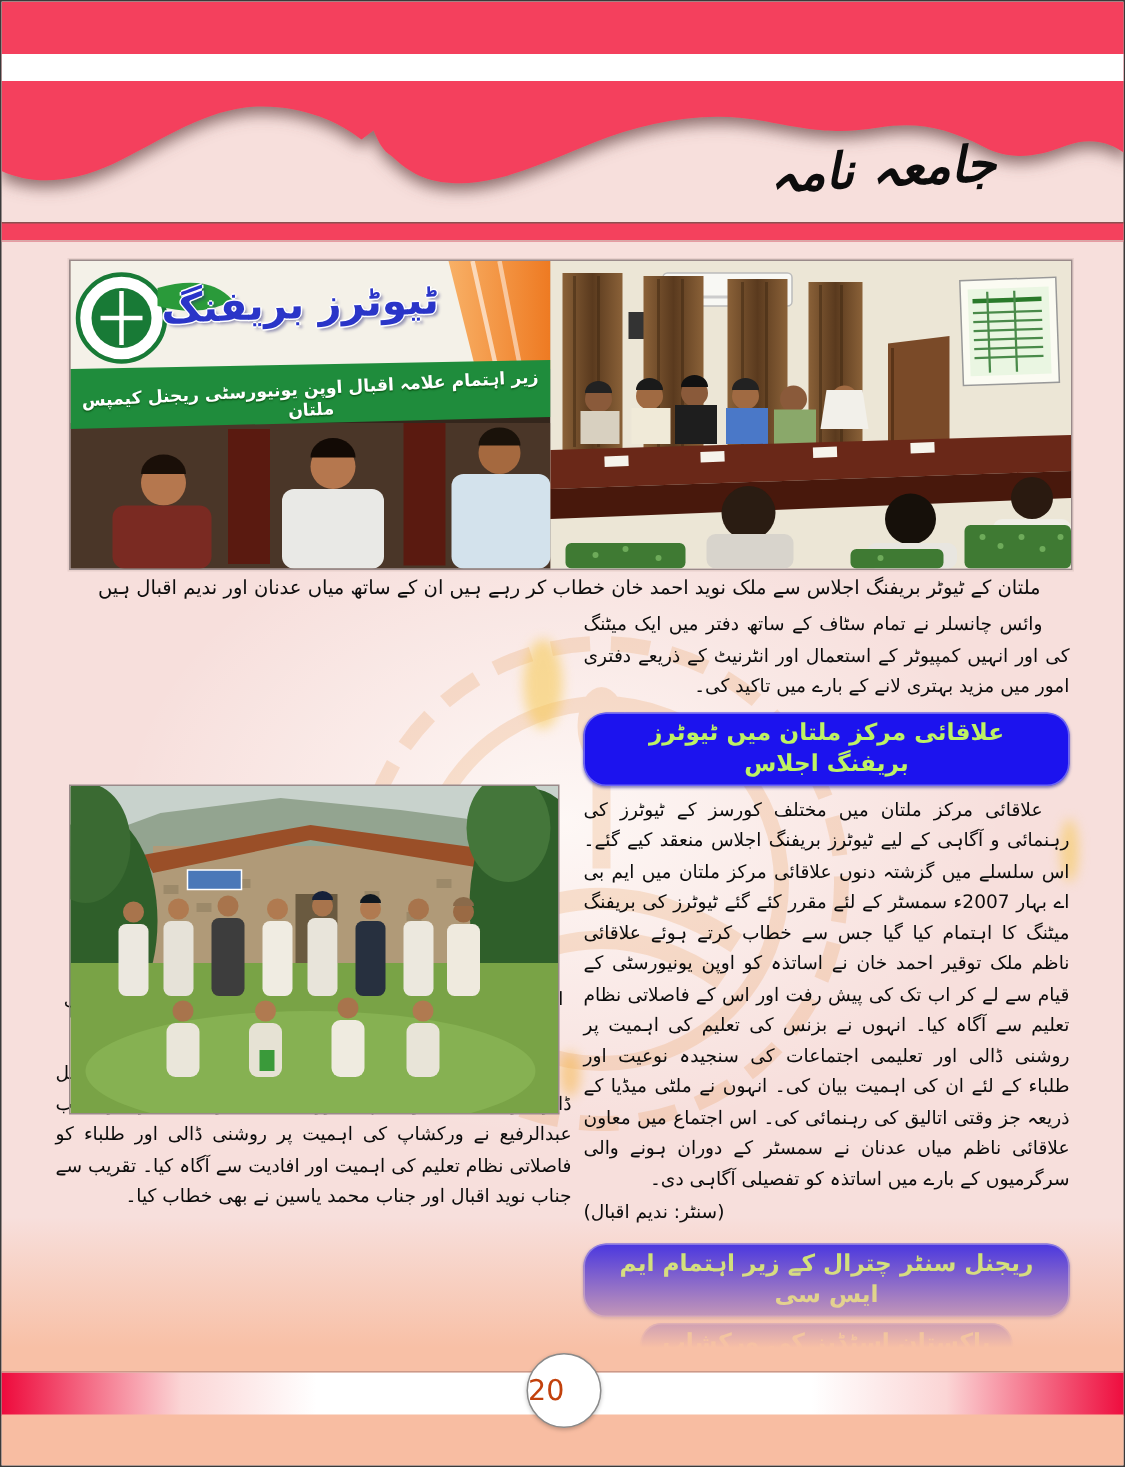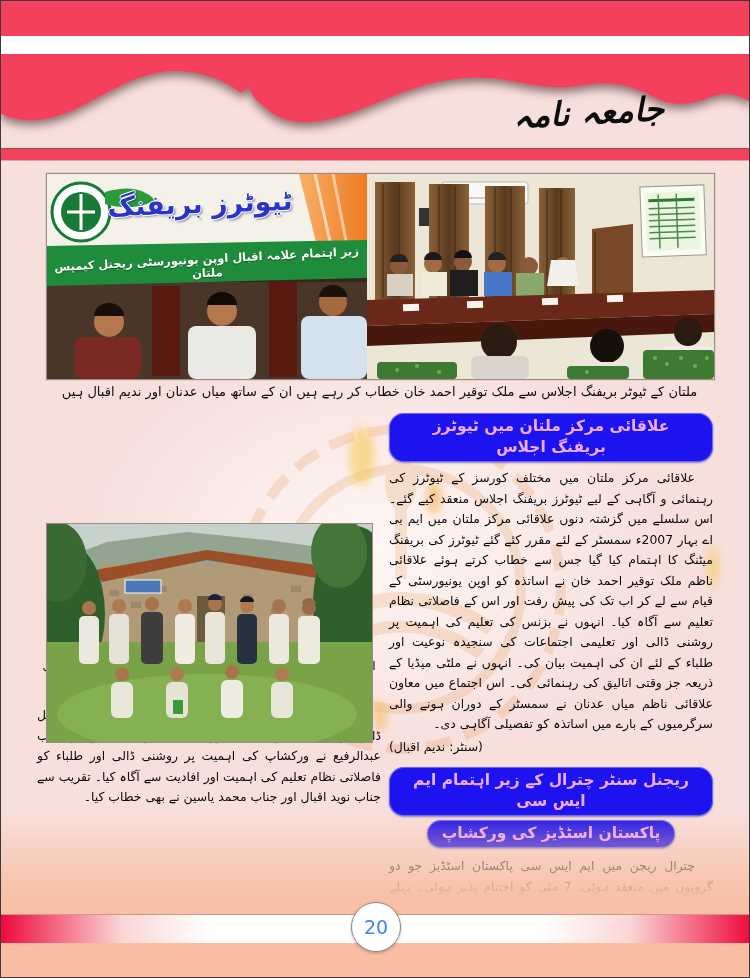--- a/index.html
+++ b/index.html
@@ -43,21 +43,21 @@
     border:1px solid #9a8a8a;}
   
   .col{position:absolute;direction:rtl;text-align:justify;color:#0b0b0b;
     font-size:12.4px;line-height:20.5px;}
   .col-right{top:405px;left:388px;width:324px;}
   .col-left{top:405px;left:36px;width:344px;}
   .col p{margin:0 0 2px 0;text-align-last:right;}
   .indent{text-indent:18px;}
   .pillwrap{text-align:center;margin:7px 0 6px;}
   .pill{
-    display:inline-block;background:#1c13ee;color:#f0abfc;font-weight:bold;
+    display:inline-block;background:#1c13ee;color:#bef264;font-weight:bold;
     font-size:15.5px;line-height:21px;padding:3px 15px 4px;border-radius:15px;
     box-shadow:0 1px 2px rgba(30,30,150,.5), inset 0 0 0 1px rgba(255,255,255,.35);
   }
   .pill2wrap{text-align:center;margin:8px 0 6px;}
   .pill2wrap .pill{margin:2px 0;}
   .credit{text-align:left;font-size:12.4px;margin-top:2px;direction:rtl;}
   .cap2{margin:20px 0 8px;font-size:12.2px;}
   .leftphoto-slot{height:224px;margin:6px 0 2px;}
   
   .wmark{position:absolute;top:398px;left:200px;width:400px;height:380px;opacity:.16;pointer-events:none;}
@@ -68,22 +68,22 @@
   .s4{top:700px;left:372px;width:14px;height:30px;background:#f6b84e;}
   
   .salmon-fade{position:absolute;top:810px;left:0;width:750px;height:103px;
     background:linear-gradient(rgba(248,192,166,0), #f8c0a6 85%);}
   .footer-band{position:absolute;top:913px;left:0;width:750px;height:29px;
     background:linear-gradient(90deg,#ee0a3c 0%, #fbd5d5 16%, #ffffff 28%, #ffffff 72%, #fbd5d5 84%, #ee0a3c 100%);
     border-top:1px solid #c98;border-bottom:1px solid #c98;}
   .footer-bottom{position:absolute;top:942px;left:0;width:750px;height:34px;background:#f8bda2;}
   .page-circle{
     position:absolute;top:901px;left:350px;width:48px;height:48px;border-radius:50%;
-    background:#fff;border:1px solid #8a8a8a;display:flex;align-items:center;justify-content:center;
-    font-size:19px;color:#3b82f6;box-shadow:0 1px 3px rgba(0,0,0,.25);
+    background:#fff;border:1px solid #8a8a8a;display:flex;align-items:center;justify-content:flex-start;
+    font-size:19px;color:#c2410c;box-shadow:0 1px 3px rgba(0,0,0,.25);
   }
 </style>
 </head>
 <body>
 
 <div class="page">
 
   <div class="hdr">
     <svg width="750" height="160" viewBox="0 0 750 160">
       <defs>
@@ -242,23 +242,24 @@
           <circle cx="540" cy="198" r="2"></circle>
         <circle cx="350" cy="196" r="2"></circle>
           <circle cx="370" cy="192" r="2"></circle>
           <circle cx="392" cy="198" r="2"></circle>
       </g>
     </svg>
     <div class="banner-title">ٹیوٹرز بریفنگ</div>
     <div class="banner-sub">زیر اہتمام علامہ اقبال اوپن یونیورسٹی ریجنل کیمپس ملتان</div>
   </div>
 
-  <div class="caption cap1">ملتان کے ٹیوٹر بریفنگ اجلاس سے ملک توقیر احمد خان خطاب کر رہے ہیں ان کے ساتھ میاں عدنان اور ندیم اقبال ہیں</div>
+  <div class="caption cap1">ملتان کے ٹیوٹر بریفنگ اجلاس سے ملک نوید احمد خان خطاب کر رہے ہیں ان کے ساتھ میاں عدنان اور ندیم اقبال ہیں</div>
 
   <div class="col col-right">
+    <p class="indent">وائس چانسلر نے تمام سٹاف کے ساتھ دفتر میں ایک میٹنگ کی اور انہیں کمپیوٹر کے استعمال اور انٹرنیٹ کے ذریعے دفتری امور میں مزید بہتری لانے کے بارے میں تاکید کی۔</p>
     <div class="pillwrap">
       <span class="pill">علاقائی مرکز ملتان میں ٹیوٹرز بریفنگ اجلاس</span>
     </div>
     <p class="indent">علاقائی مرکز ملتان میں مختلف کورسز کے ٹیوٹرز کی رہنمائی و آگاہی کے لیے ٹیوٹرز بریفنگ اجلاس منعقد کیے گئے۔ اس سلسلے میں گزشتہ دنوں علاقائی مرکز ملتان میں ایم بی اے بہار 2007ء سمسٹر کے لئے مقرر کئے گئے ٹیوٹرز کی بریفنگ میٹنگ کا اہتمام کیا گیا جس سے خطاب کرتے ہوئے علاقائی ناظم ملک توقیر احمد خان نے اساتذہ کو اوپن یونیورسٹی کے قیام سے لے کر اب تک کی پیش رفت اور اس کے فاصلاتی نظام تعلیم سے آگاہ کیا۔ انہوں نے بزنس کی تعلیم کی اہمیت پر روشنی ڈالی اور تعلیمی اجتماعات کی سنجیدہ نوعیت اور طلباء کے لئے ان کی اہمیت بیان کی۔ انہوں نے ملٹی میڈیا کے ذریعہ جز وقتی اتالیق کی رہنمائی کی۔ اس اجتماع میں معاون علاقائی ناظم میاں عدنان نے سمسٹر کے دوران ہونے والی سرگرمیوں کے بارے میں اساتذہ کو تفصیلی آگاہی دی۔</p>
     <div class="credit">(سنٹر: ندیم اقبال)</div>
     <div class="pill2wrap">
       <span class="pill">ریجنل سنٹر چترال کے زیر اہتمام ایم ایس سی</span><br>
       <span class="pill">پاکستان اسٹڈیز کی ورکشاپ</span>
     </div>
     <p class="indent">چترال ریجن میں ایم ایس سی پاکستان اسٹڈیز جو دو گروپوں میں منعقد ہوئی، 7 مئی کو اختتام پذیر ہوئی۔ پہلے گروپ کی ورکشاپ 16 اپریل سے شروع ہوکر 26</p>

